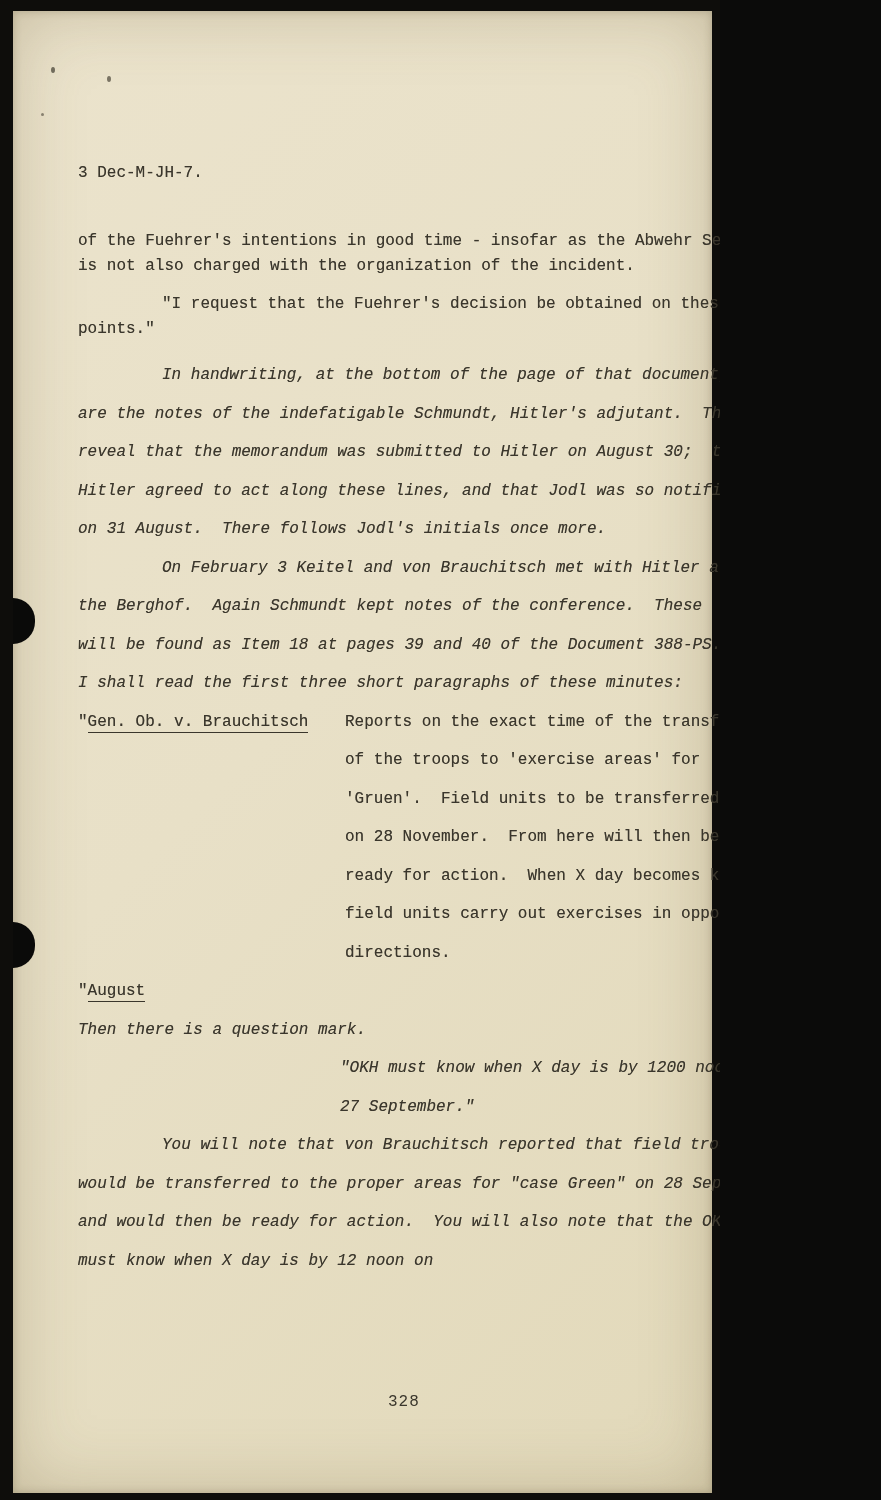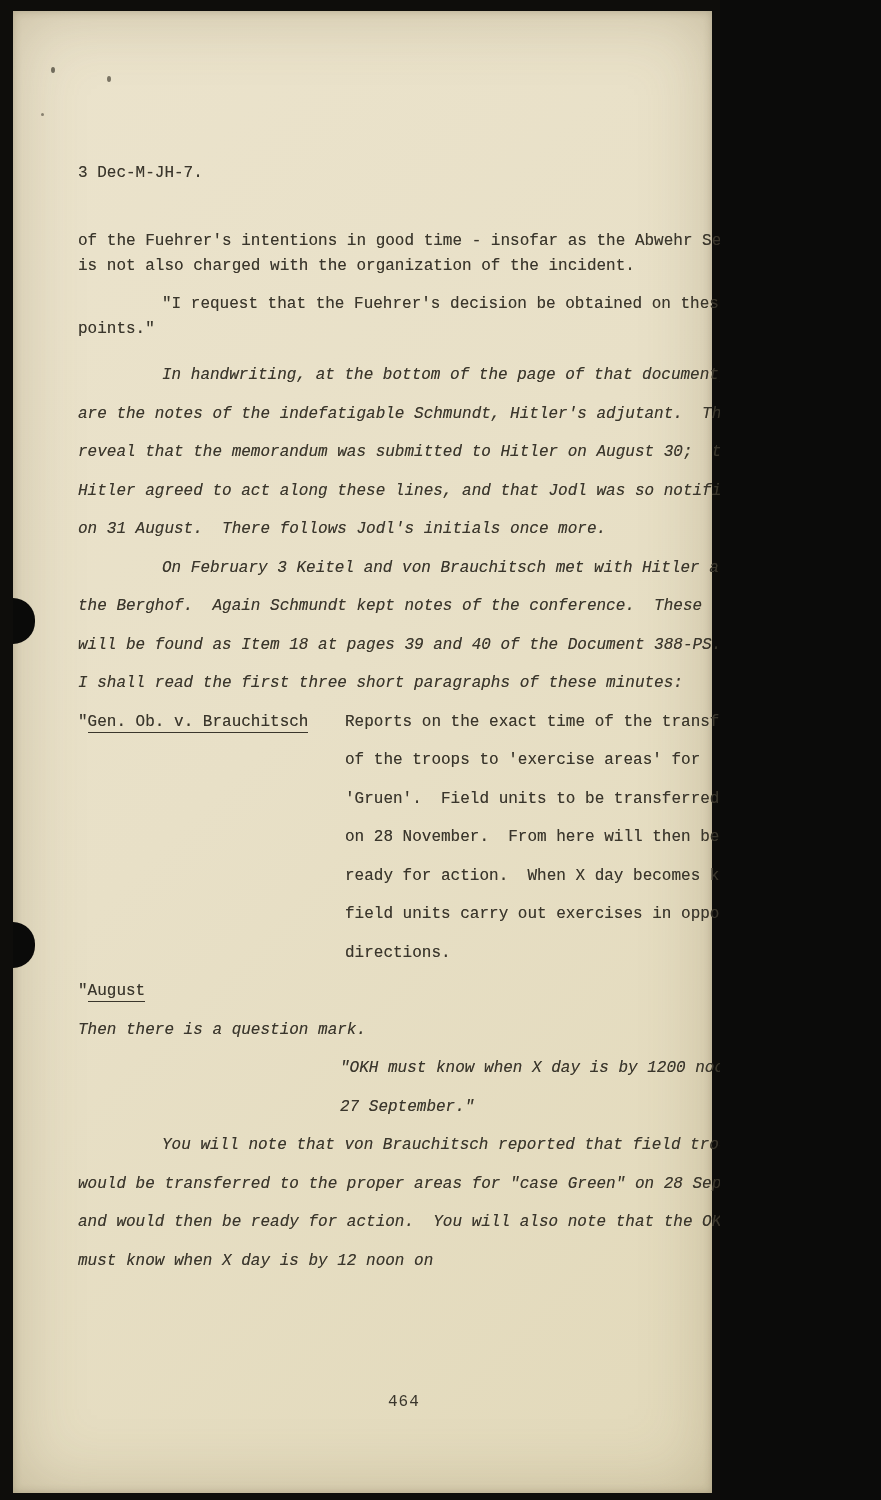--- a/index.html
+++ b/index.html
@@ -125,18 +125,18 @@
 
       <p class="para wide then-line">Then there is a question mark.</p>
       <p class="para wide okh-block">"OKH must know when X day is by 1200 noon,
 27 September."</p>
       <p class="para wide indent">You will note that von Brauchitsch reported that field troops
 would be transferred to the proper areas for "case Green" on 28 September
 and would then be ready for action.  You will also note that the OKH
 must know when X day is by 12 noon on</p>
     </div>
 
-    <div class="page-number">464</div>
+    <div class="page-number">328</div>
   </div>
 
   <div class="hole hole-1"></div>
   <div class="hole hole-2"></div>
 </div>
 
 </body></html>

